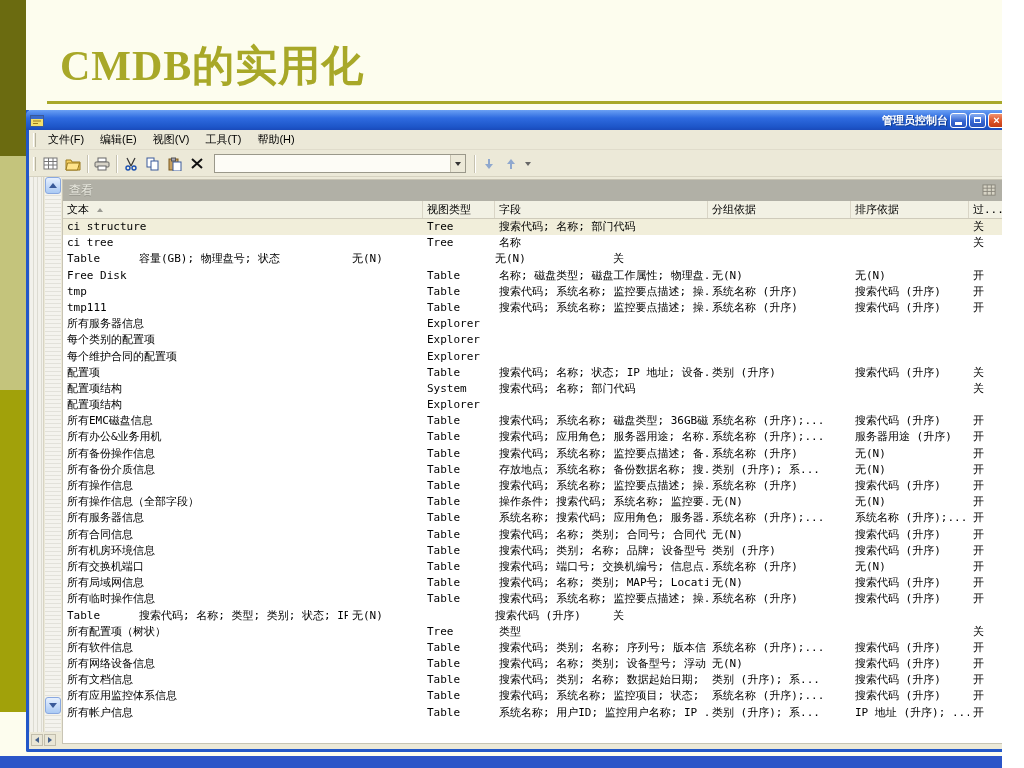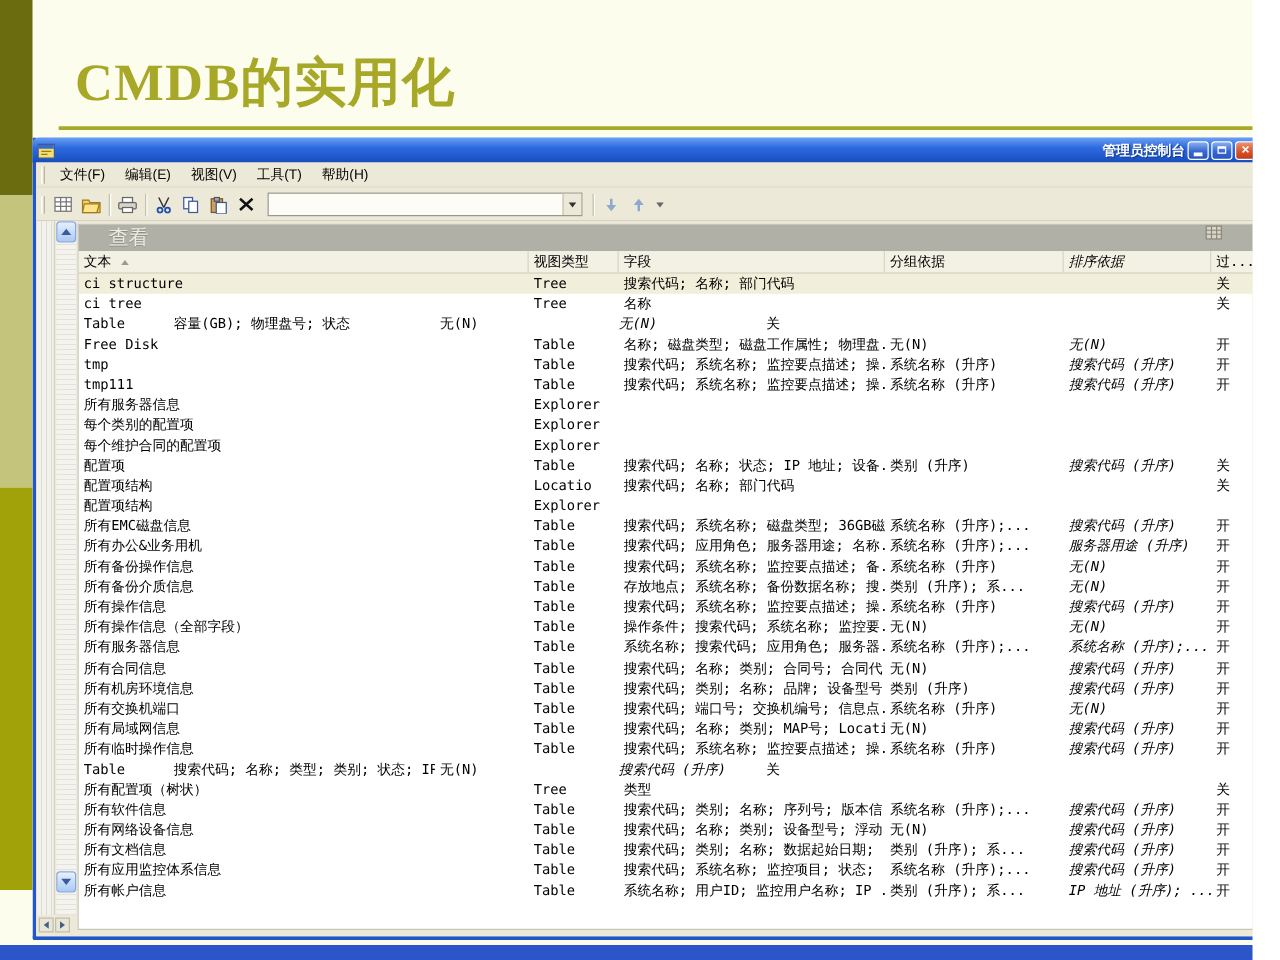--- a/index.html
+++ b/index.html
@@ -59,31 +59,31 @@
   .scroll-btn.up { top:0; }
   .scroll-btn.down { bottom:18px; }
   .arr-up { width:0; height:0; border-left:4px solid transparent; border-right:4px solid transparent; border-bottom:5px solid #3A5A9A; }
   .arr-down { width:0; height:0; border-left:4px solid transparent; border-right:4px solid transparent; border-top:5px solid #3A5A9A; }
   .hmini { position:absolute; left:0; bottom:0; width:30px; height:13px; display:flex; gap:1px; align-items:center; padding-left:2px; }
   .mini-btn { width:12px; height:12px; display:flex; align-items:center; justify-content:center; background:#E9E6D6; border:1px solid #C2BEAC; }
   .arr-left { width:0; height:0; border-top:3px solid transparent; border-bottom:3px solid transparent; border-right:4px solid #44608A; }
   .arr-right { width:0; height:0; border-top:3px solid transparent; border-bottom:3px solid transparent; border-left:4px solid #44608A; }
 
   .view-area { position:absolute; left:33px; top:2px; width:942px; height:565px; background:#fff; border:1px solid #C8C4B4; }
-  .view-header { height:21px; background:#B1B0A6; color:#ECECE2; font-size:16px; display:flex;
-    padding:0 24px; text-shadow:0 1px 0 #8c8c82; }
+  .view-header { height:21px; background:#B1B0A6; color:#ECECE2; font-size:12px; display:flex;
+    align-items:center; padding:0 6px; text-shadow:0 1px 0 #8c8c82; }
   .view-header .spacer { flex:1; }
 
   .grid { font-family:"DejaVu Sans Mono", monospace; font-size:11px; }
   .grid-header { display:flex; height:18px; background:#F2F1E4; border-bottom:1px solid #CFCBBB; }
   .th { padding:2px 4px; border-right:1px solid #D9D5C6; white-space:nowrap; overflow:hidden; display:flex; align-items:center; gap:8px; }
   .tr { display:flex; height:16.2px; line-height:16px; }
   .tr.selected { background:#F1EEDA; }
   .td { padding:0 4px; white-space:nowrap; overflow:hidden; }
-  .c0 { width:360px; } .c1 { width:72px; } .c2 { width:213px; } .c3 { width:143px; } .c4 { width:118px;font-style:italic; } .c5 { flex:1; }
+  .c0 { width:360px; } .c1 { width:72px; } .c2 { width:213px; } .c3 { width:143px; } .c4 { width:118px; } .c5 { flex:1; }
   .sort-asc { width:0; height:0; border-left:3px solid transparent; border-right:3px solid transparent; border-bottom:4px solid #9a9a92; }
 </style>
 </head>
 <body>
 
 <div class="slide">
   <div class="strip strip-top"></div>
   <div class="strip strip-mid"></div>
   <div class="strip strip-low"></div>
   <div class="bottom-bar"></div>
@@ -319,21 +319,21 @@
               <div class="tr">
                 <div class="td c0">配置项</div>
                 <div class="td c1">Table</div>
                 <div class="td c2">搜索代码; 名称; 状态; IP 地址; 设备...</div>
                 <div class="td c3">类别 (升序)</div>
                 <div class="td c4">搜索代码 (升序)</div>
                 <div class="td c5">关</div>
               </div>
               <div class="tr">
                 <div class="td c0">配置项结构</div>
-                <div class="td c1">Locatio</div>
+                <div class="td c1">System</div>
                 <div class="td c2">搜索代码; 名称; 部门代码</div>
                 <div class="td c3"></div>
                 <div class="td c4"></div>
                 <div class="td c5">关</div>
               </div>
               <div class="tr">
                 <div class="td c0">配置项结构</div>
                 <div class="td c1">Explorer</div>
                 <div class="td c2"></div>
                 <div class="td c3"></div>

